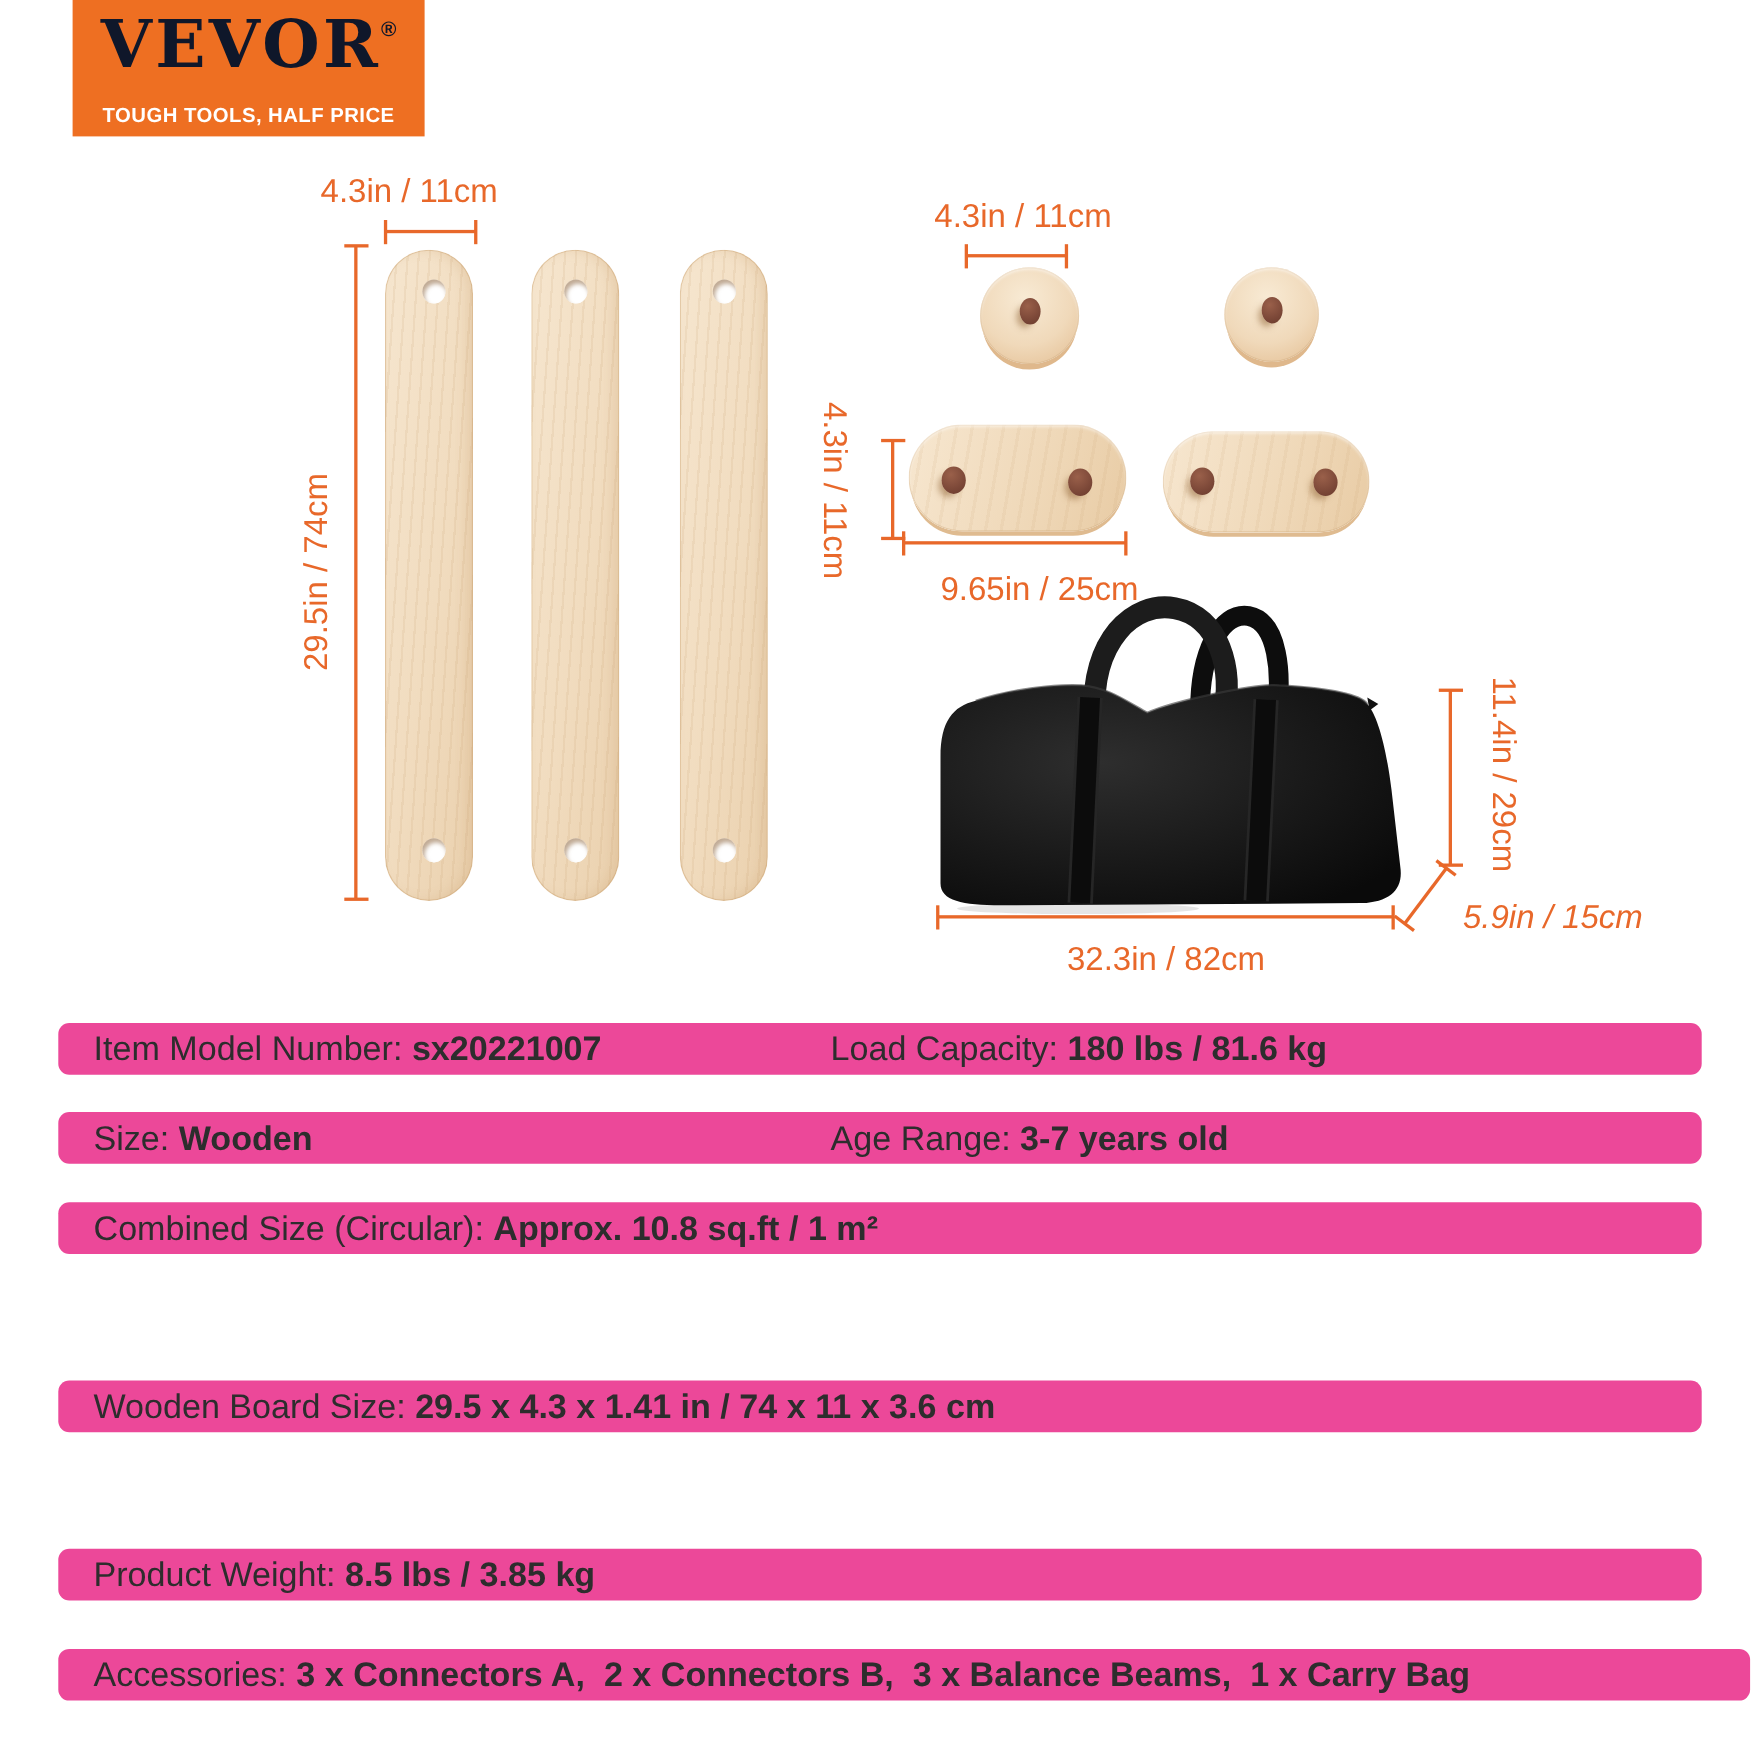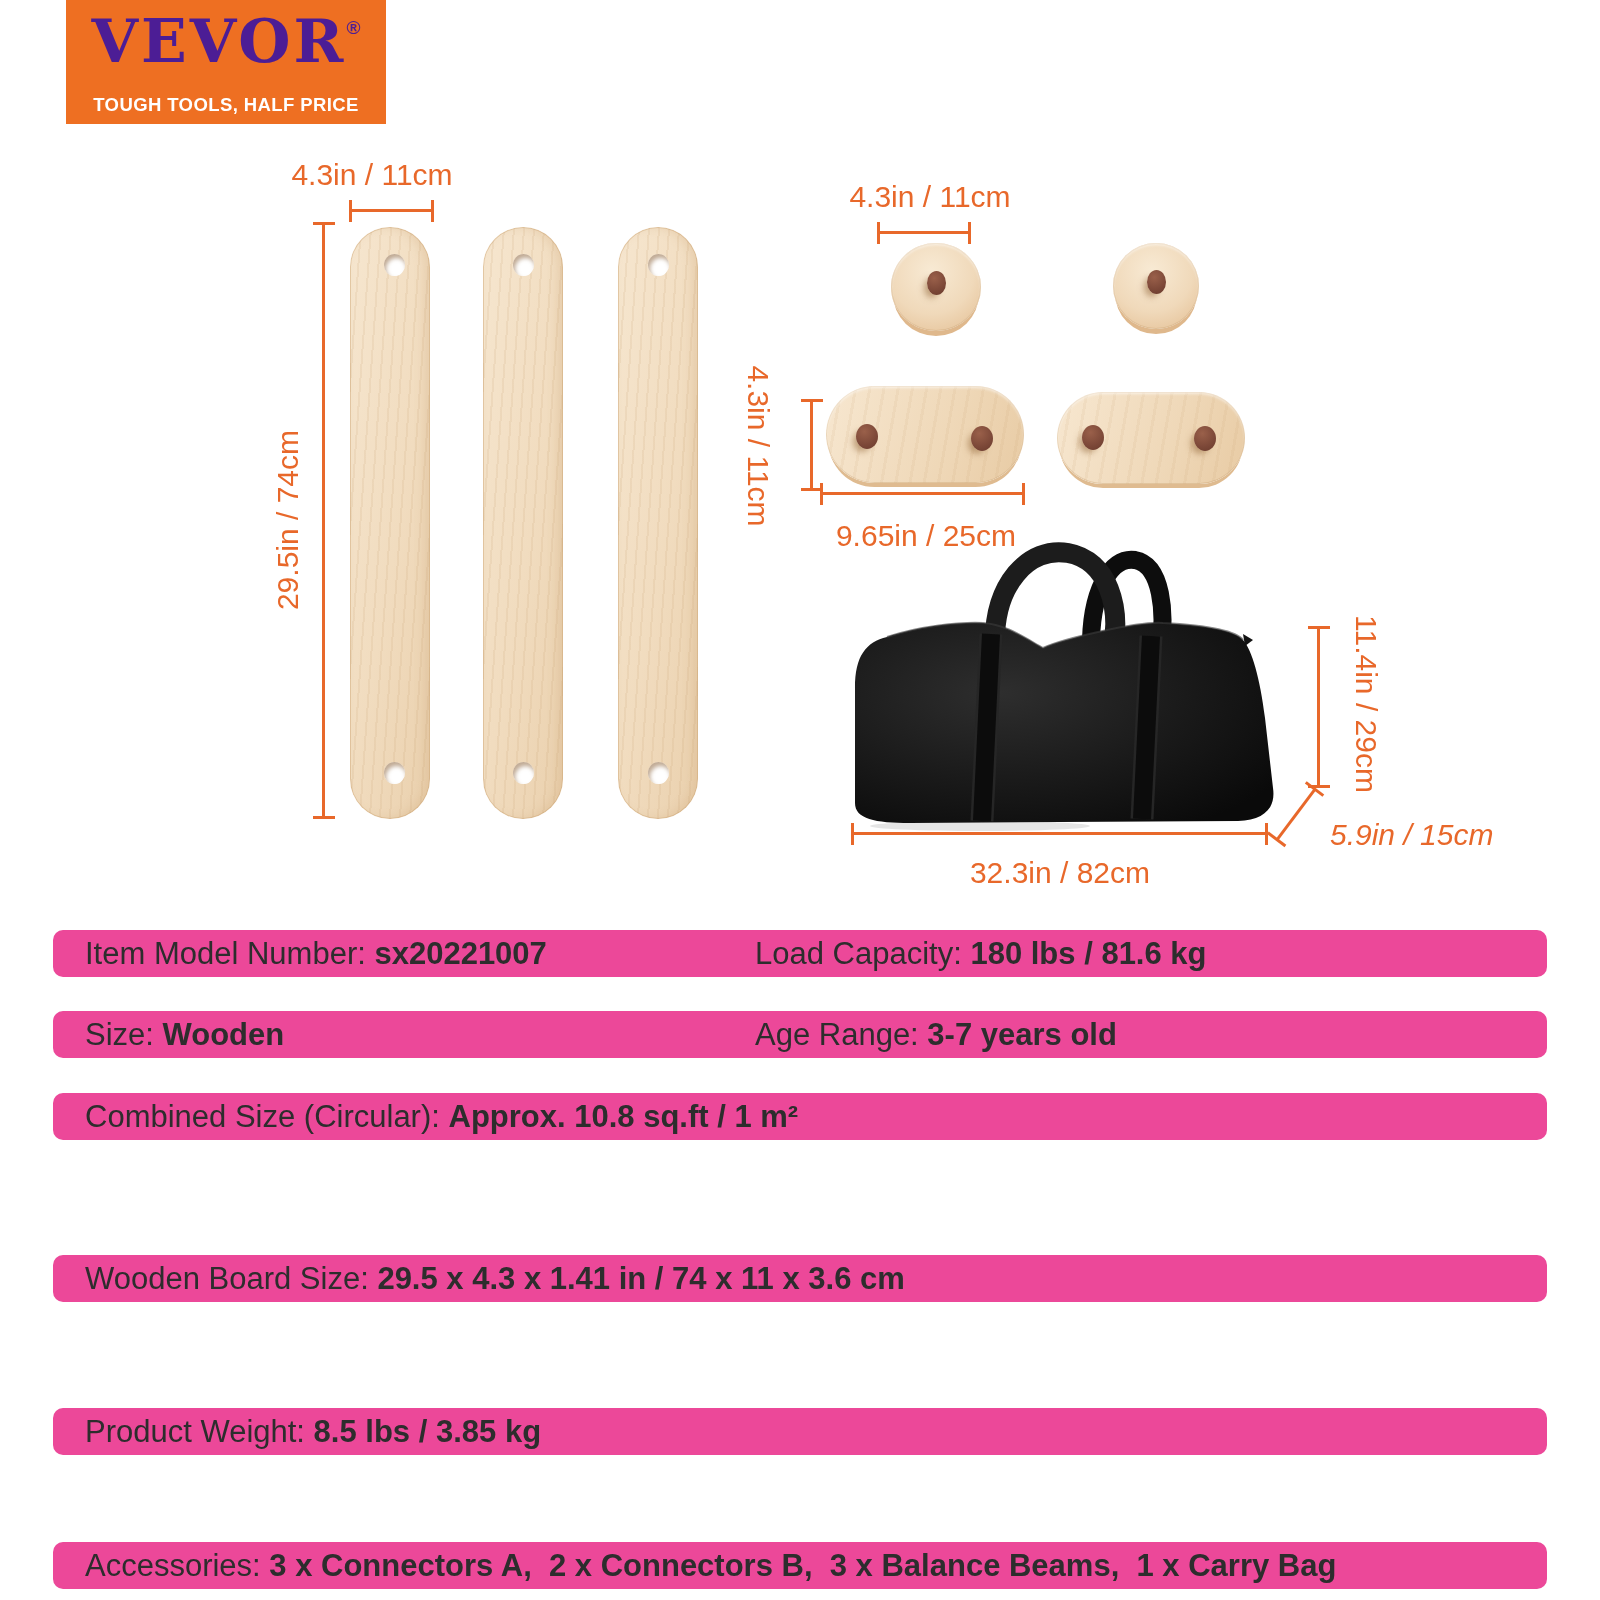--- a/index.html
+++ b/index.html
@@ -2,21 +2,21 @@
 <html><head>
 <meta charset="utf-8">
 <style>
   html,body{margin:0;padding:0;background:#fff;}
   .canvas{position:relative;width:1600px;height:1600px;background:#ffffff;overflow:hidden;
           font-family:"Liberation Sans", sans-serif;}
 
   
   .logo{position:absolute;left:66px;top:0;width:320px;height:124px;background:#ee6f22;
         display:flex;flex-direction:column;align-items:center;justify-content:center;}
-  .brand{color:#4c1d95;font-family:"DejaVu Serif", serif;font-weight:bold;font-size:60px;
+  .brand{color:#0f172a;font-family:"DejaVu Serif", serif;font-weight:bold;font-size:60px;
          letter-spacing:3px;line-height:1;margin-top:2px;}
   .reg{font-family:"Liberation Sans", sans-serif;font-size:19px;vertical-align:28px;letter-spacing:0;}
   .tagline{color:#fff;font-size:18.5px;font-weight:bold;letter-spacing:0.4px;margin-top:23px;}
 
   
   .board{position:absolute;width:80px;height:592px;top:227px;border-radius:40px;
          background:
            repeating-linear-gradient(94deg, rgba(196,156,108,0.14) 0 2px, rgba(255,255,255,0) 2px 10px),
            linear-gradient(100deg,#f6e6cf 0%,#f1dcbf 55%,#ead0ad 100%);
          box-shadow:inset 0 0 0 1px rgba(205,165,115,.45), inset -6px 0 10px rgba(205,165,115,.25);}
@@ -98,21 +98,21 @@
     <div class="peg" style="left:30px;top:38px;width:22px;height:25px;"></div>
     <div class="peg" style="left:145px;top:40px;width:22px;height:25px;"></div>
   </div>
   <div class="oval" style="left:1057px;top:392px;width:188px;height:92px;">
     <div class="peg" style="left:25px;top:33px;width:22px;height:25px;"></div>
     <div class="peg" style="left:137px;top:34px;width:22px;height:25px;"></div>
   </div>
   <div class="dim center rot-cw" style="left:618px;top:429px;width:280px;">4.3in / 11cm</div>
   <div class="vline" style="left:810px;top:400px;height:90px;"></div>
   <div class="hline" style="left:821px;top:492px;width:203px;"></div>
-  <div class="dim center" style="left:816px;top:519px;width:220px;text-align:center;">9.65in / 25cm</div>
+  <div class="dim center" style="left:835px;top:519px;width:220px;text-align:center;">9.65in / 25cm</div>
 
   <svg class="bag-svg" width="450" height="296" viewBox="0 0 450 296">
     <defs>
       <radialGradient id="bagGrad" cx="35%" cy="35%" r="80%">
         <stop offset="0%" stop-color="#2e2e2e"></stop>
         <stop offset="55%" stop-color="#1a1a1a"></stop>
         <stop offset="100%" stop-color="#0a0a0a"></stop>
       </radialGradient>
     </defs>
     <ellipse cx="140" cy="288" rx="110" ry="5" fill="rgba(0,0,0,0.10)"></ellipse>
@@ -151,17 +151,17 @@
   </div>
   <div class="spec-row" style="top:1093px;">
     <span class="cell c1"><span class="lbl">Combined Size (Circular): </span><span class="val">Approx. 10.8 sq.ft / 1 m²</span></span>
   </div>
   <div class="spec-row" style="top:1255px;">
     <span class="cell c1"><span class="lbl">Wooden Board Size: </span><span class="val">29.5 x 4.3 x 1.41 in / 74 x 11 x 3.6 cm</span></span>
   </div>
   <div class="spec-row" style="top:1408px;">
     <span class="cell c1"><span class="lbl">Product Weight: </span><span class="val">8.5 lbs / 3.85 kg</span></span>
   </div>
-  <div class="spec-row" style="top:1542px;">
+  <div class="spec-row" style="top:1499px;padding-left:44px;">
     <span class="cell c1"><span class="lbl">Accessories: </span><span class="val">3 x Connectors A,  2 x Connectors B,  3 x Balance Beams,  1 x Carry Bag</span></span>
   </div>
 
 </div>
 
 </body></html>

